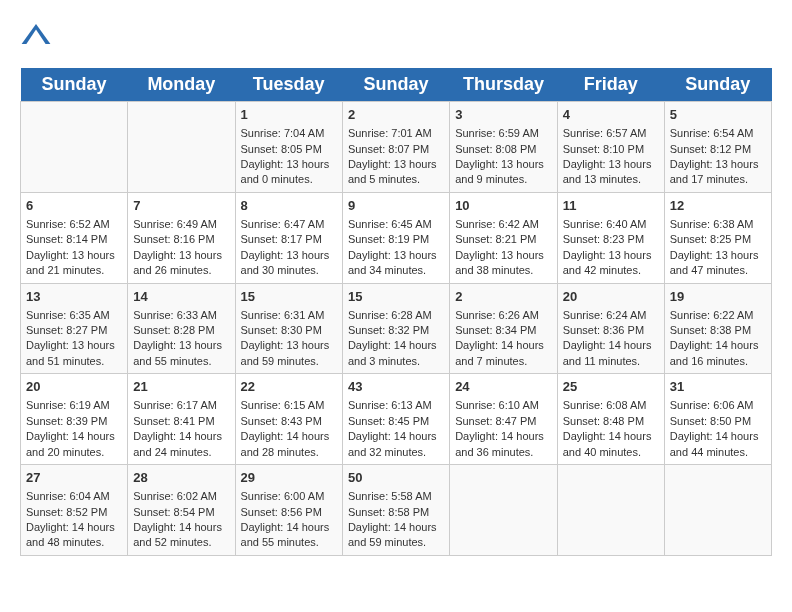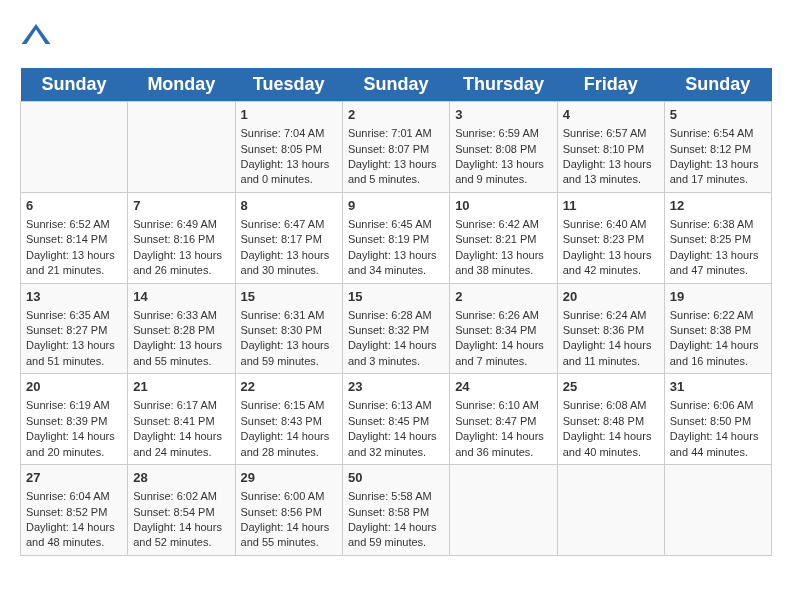--- a/index.html
+++ b/index.html
@@ -212,21 +212,21 @@
         </td>
         <td>
           <span class="day-num">21</span>
           <div class="day-info">Sunrise: 6:17 AM<br>Sunset: 8:41 PM<br>Daylight: 14 hours and 24 minutes.</div>
         </td>
         <td>
           <span class="day-num">22</span>
           <div class="day-info">Sunrise: 6:15 AM<br>Sunset: 8:43 PM<br>Daylight: 14 hours and 28 minutes.</div>
         </td>
         <td>
-          <span class="day-num">23</span>
+          <span class="day-num">43</span>
           <div class="day-info">Sunrise: 6:13 AM<br>Sunset: 8:45 PM<br>Daylight: 14 hours and 32 minutes.</div>
         </td>
         <td>
           <span class="day-num">24</span>
           <div class="day-info">Sunrise: 6:10 AM<br>Sunset: 8:47 PM<br>Daylight: 14 hours and 36 minutes.</div>
         </td>
         <td>
           <span class="day-num">25</span>
           <div class="day-info">Sunrise: 6:08 AM<br>Sunset: 8:48 PM<br>Daylight: 14 hours and 40 minutes.</div>
         </td>

